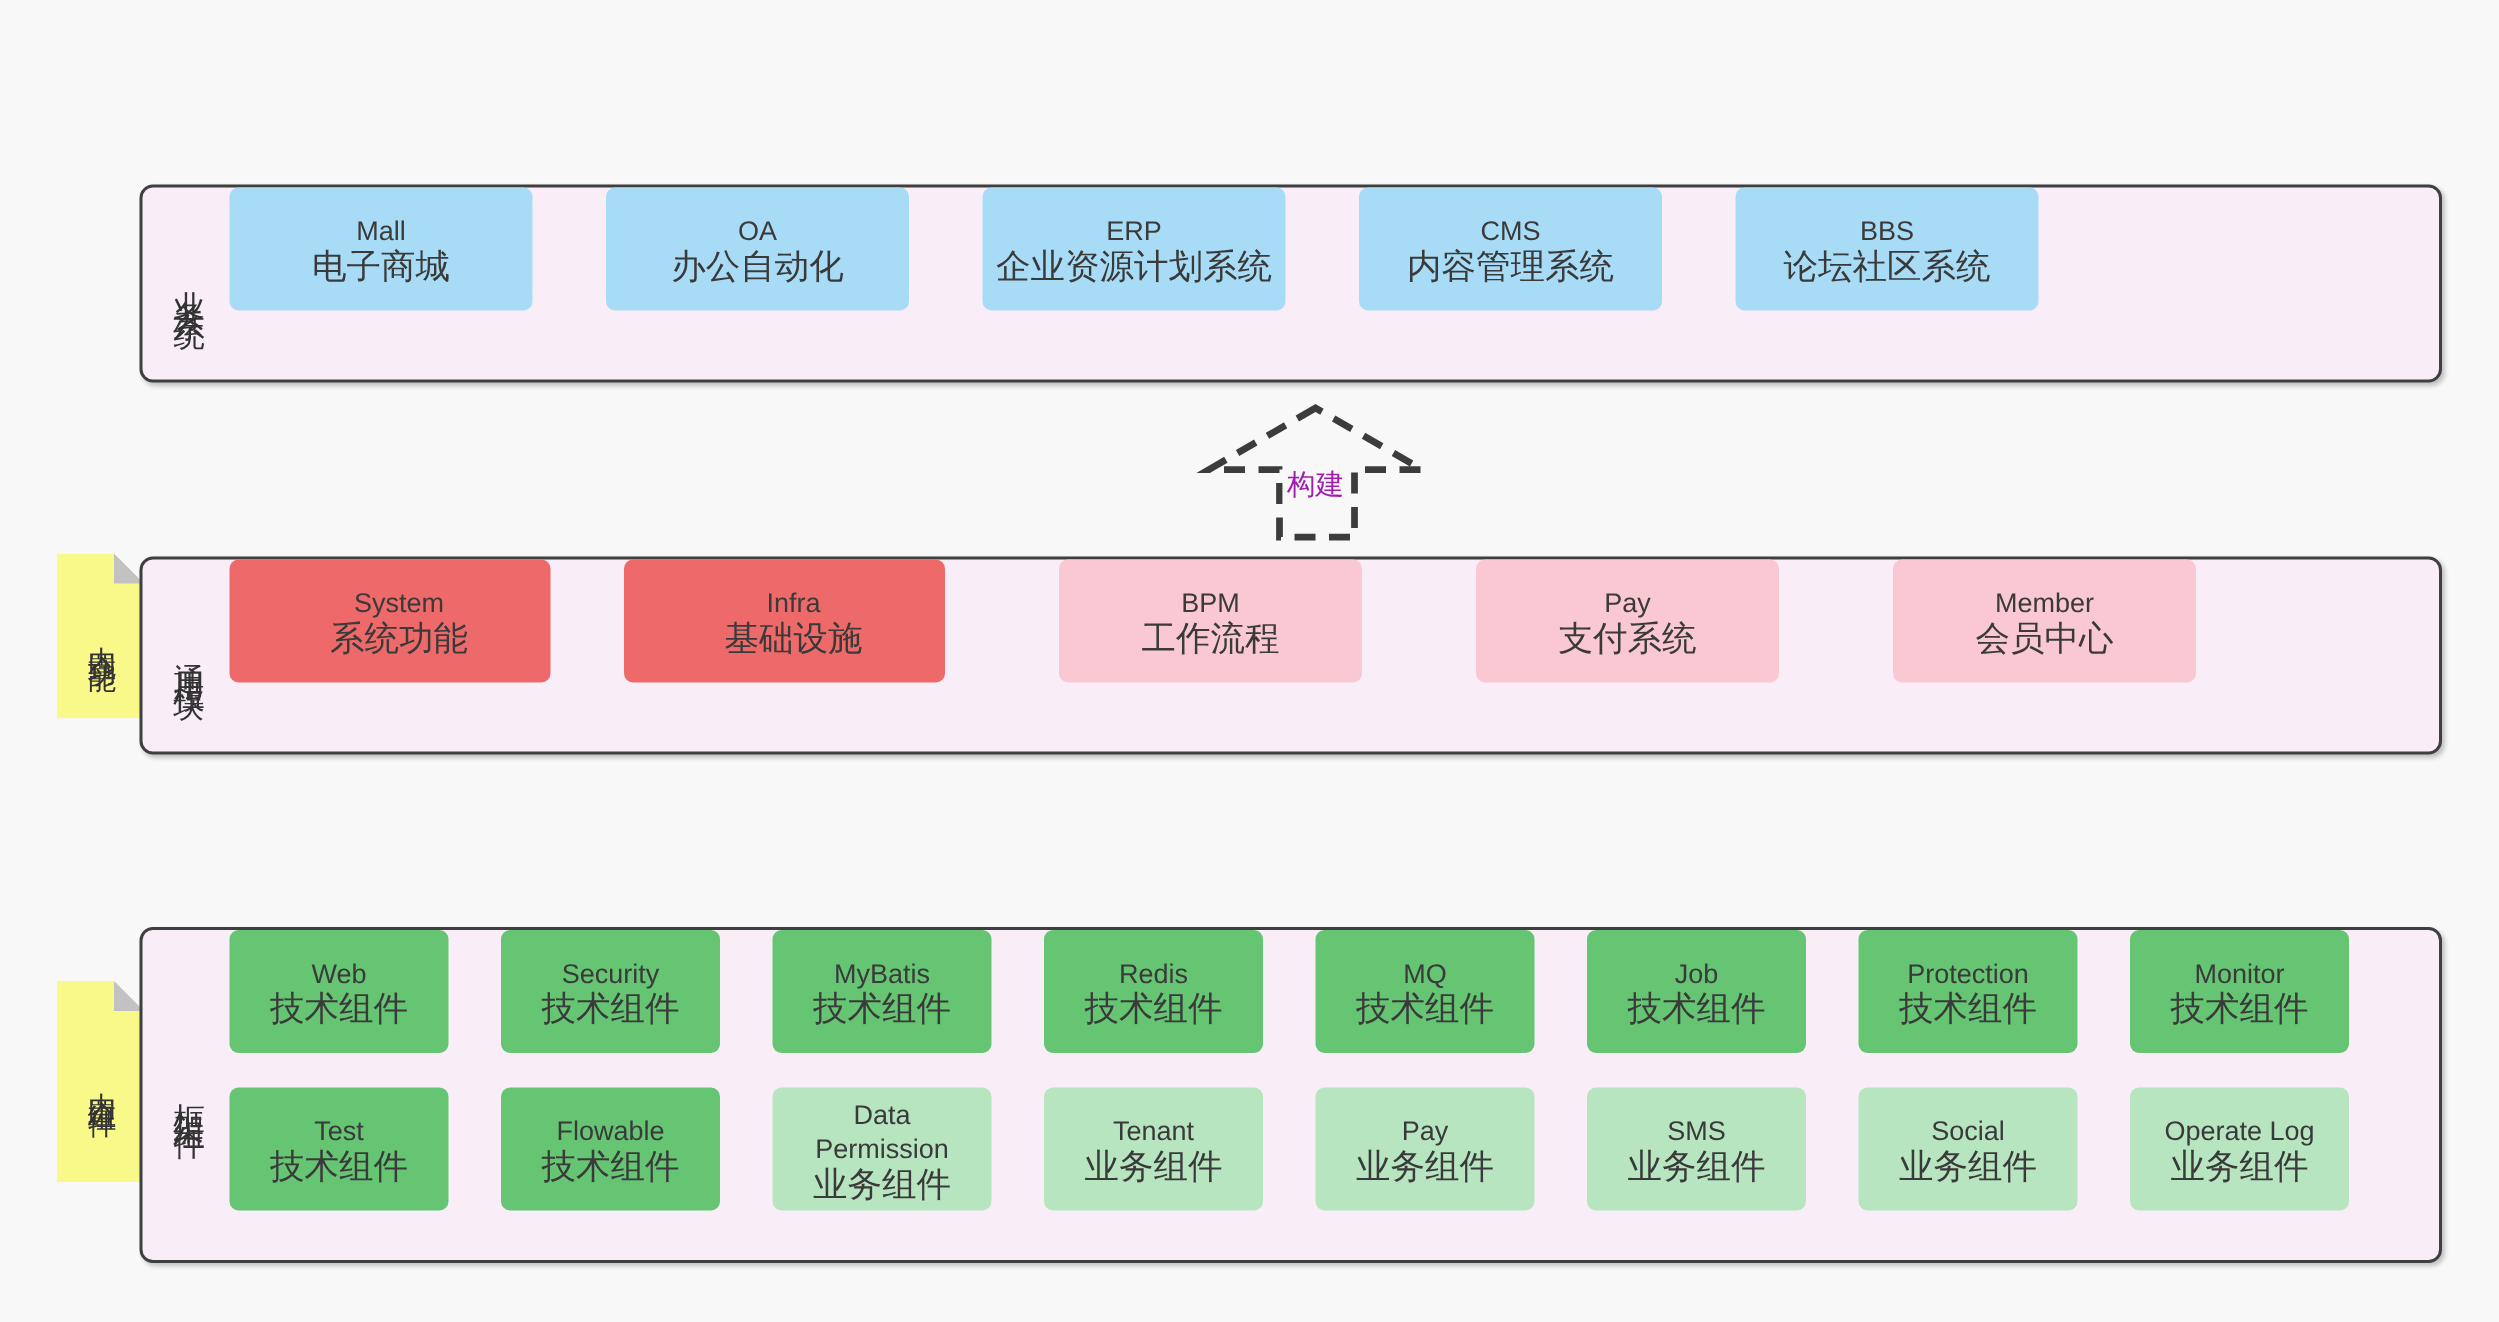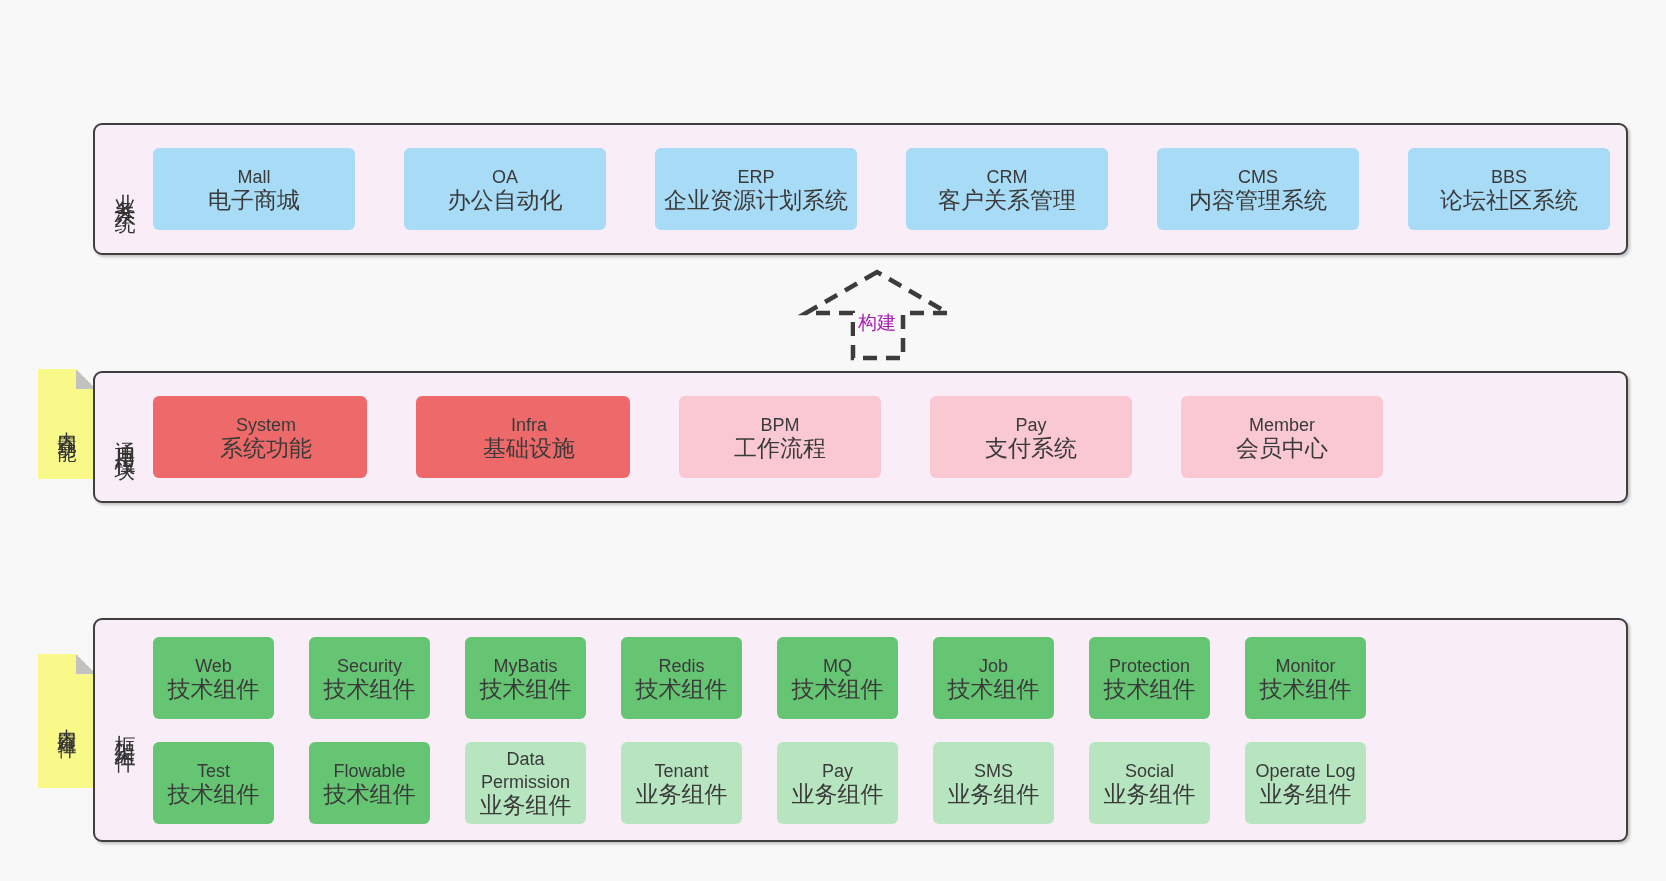--- a/index.html
+++ b/index.html
@@ -31,42 +31,42 @@
   .layer-label{
     position:absolute;left:16px;top:50%;
     transform:translateY(-50%);
     writing-mode:vertical-rl;text-orientation:upright;
     font-size:21px;letter-spacing:6px;color:#333;
     white-space:nowrap;
   }
 
   .rows{
     position:absolute;left:58px;top:0;right:0;height:100%;
-    display:flex;flex-direction:column;justify-content:center;gap:23px;
+    display:flex;flex-direction:column;justify-content:flex-start;gap:23px;
   }
   .row{display:flex;}
   .rows-6 .row{gap:49px;}
   .rows-8 .row{gap:35px;}
 
   
   .box{
     height:82px;border-radius:6px;
     display:flex;flex-direction:column;
     align-items:center;justify-content:center;
     text-align:center;color:#3a3a3a;
     flex:0 0 auto;
   }
   .rows-6 .box{width:202px;}
-  .rows-8 .box{width:121px;}
+  .rows-8 .box{width:146px;}
   .box .t{font-size:18px;line-height:23px;}
   .box .s{font-size:23px;line-height:23px;}
   .rows-8 .box .t{max-width:118px;}
   .c-blue{background:var(--c-blue);}
   .c-red{background:var(--c-red);padding-left:12px;}
-  .c-pink{background:var(--c-pink);}
+  .c-pink{background:var(--c-pink);margin-left:27px;}
   .c-green{background:var(--c-green);}
   .c-lightgreen{background:var(--c-lightgreen);}
 
   
   .arrow{position:absolute;width:160px;height:100px;}
   #arrow-build{left:797px;top:266px;}
   #arrow-implement{left:811px;top:513px;}
   .arrow svg{position:absolute;left:0;top:0;}
   .arrow path{
     fill:none;stroke:#3c3c3c;stroke-width:4.5;
@@ -122,24 +122,20 @@
           </div>
           <div class="box c-blue">
             <div class="t">OA</div>
             <div class="s">办公自动化</div>
           </div>
           <div class="box c-blue">
             <div class="t">ERP</div>
             <div class="s">企业资源计划系统</div>
           </div>
           <div class="box c-blue">
-            <div class="t">CRM</div>
-            <div class="s">客户关系管理</div>
-          </div>
-          <div class="box c-blue">
             <div class="t">CMS</div>
             <div class="s">内容管理系统</div>
           </div>
           <div class="box c-blue">
             <div class="t">BBS</div>
             <div class="s">论坛社区系统</div>
           </div>
         </div>
       </div>
   </div>

